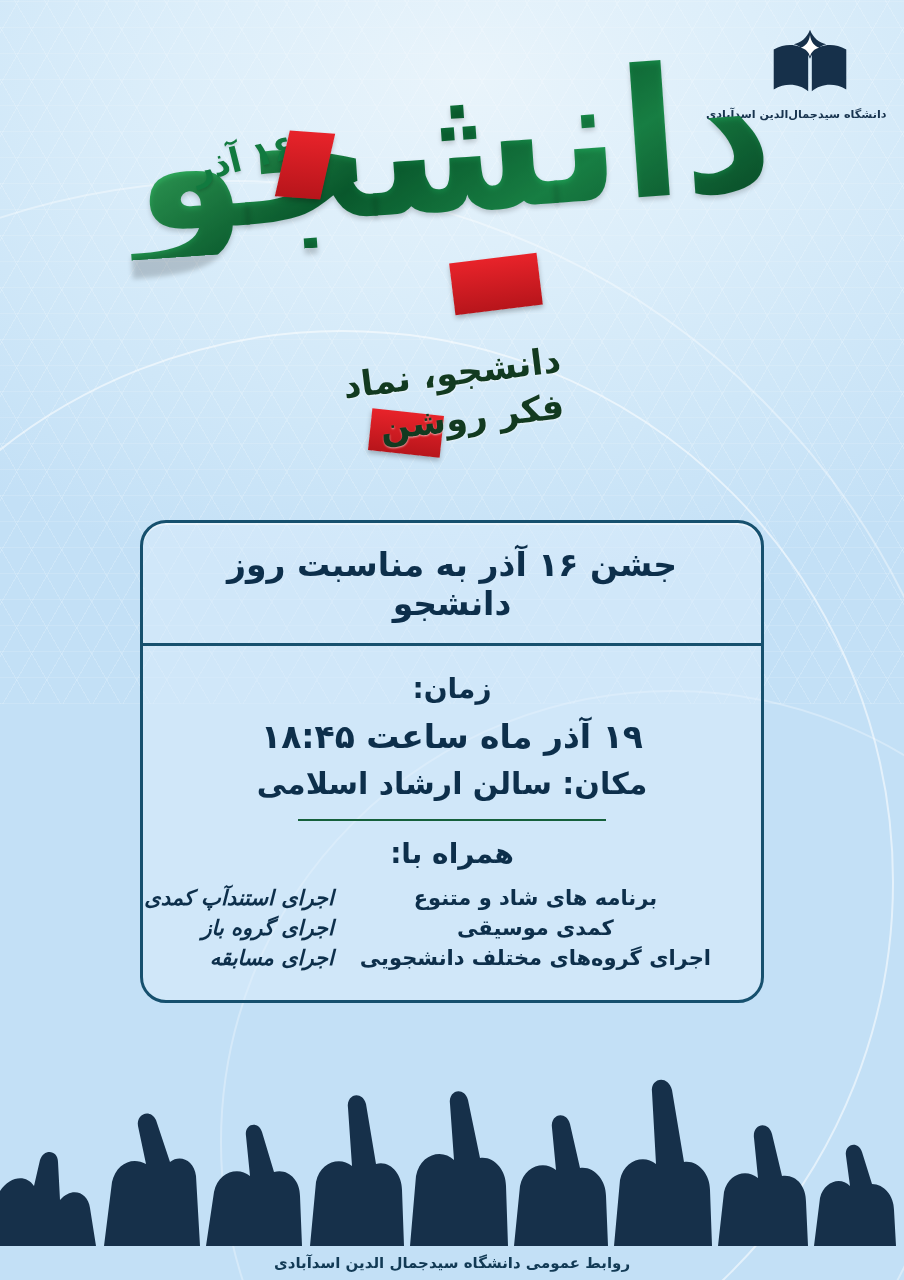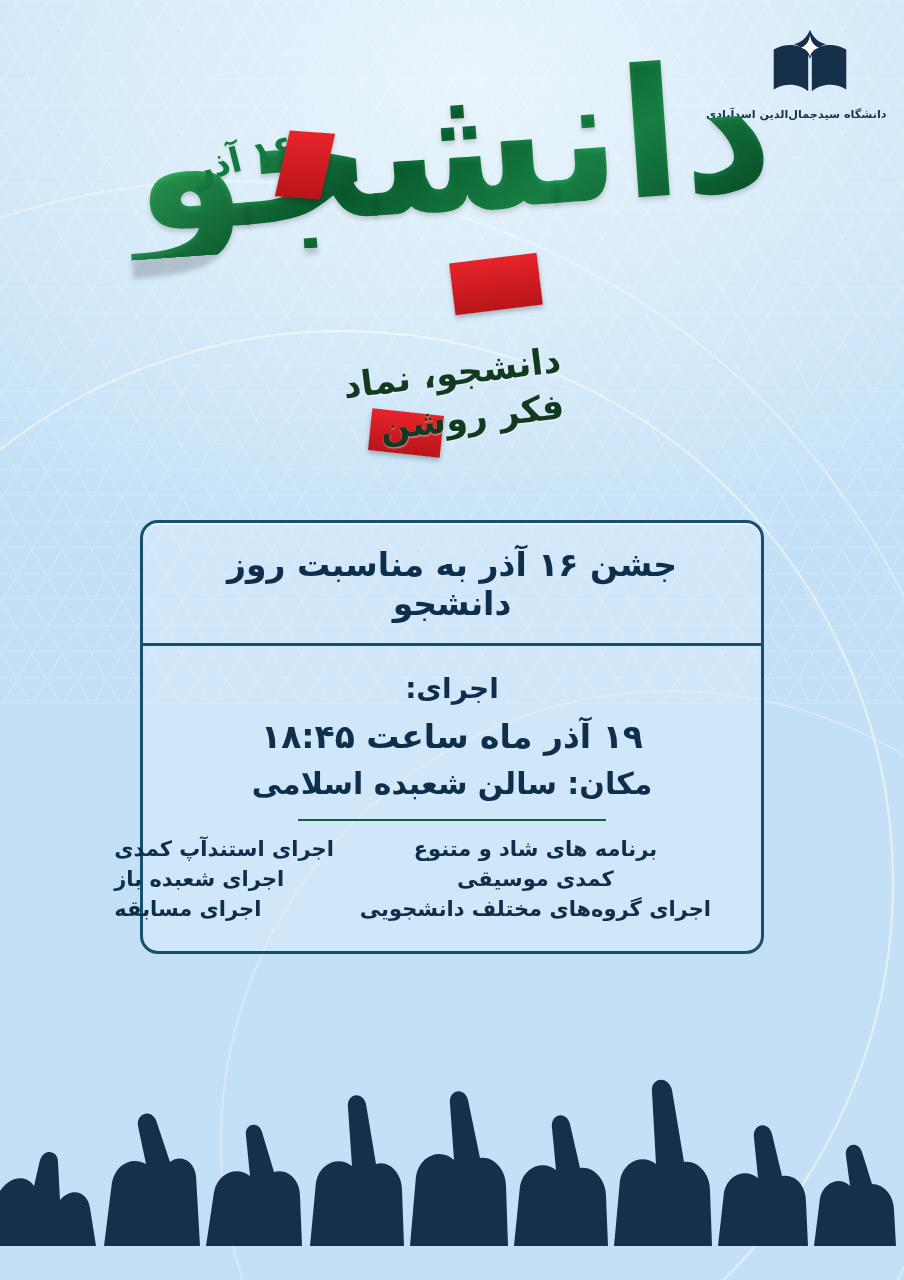--- a/index.html
+++ b/index.html
@@ -124,21 +124,21 @@
   }
   .calli-sub .line.l2 { margin-right: -40px; }
 
   
   .card {
     position: absolute;
     top: 520px;
     right: 140px;
     left: 140px;
     border: 3px solid #16506e;
-    border-radius: 18px;
+    border-radius: 26px;
     background: rgba(223, 240, 252, .45);
     box-shadow: 0 2px 0 rgba(255,255,255,.45) inset;
   }
   .card .title-box {
     border-bottom: 3px solid #16506e;
     padding: 22px 20px 20px;
     text-align: center;
   }
   .card .title-box .title {
     font-size: 33px;
@@ -187,21 +187,21 @@
     gap: 6px 26px;
     font-size: 21px;
     font-weight: bold;
     color: #0d2f4b;
     padding: 0 26px;
   }
   .features .f {
     text-align: center;
     white-space: nowrap;
   }
-  .features .f.left { text-align: left; }
+  .features .f.left { text-align: right; font-style: italic; }
 
   
   .crowd {
     position: absolute;
     bottom: 34px;
     right: 0;
     left: 0;
     height: 260px;
   }
   .crowd svg { display: block; width: 100%; height: 100%; }
@@ -251,29 +251,30 @@
   <div class="calli-sub">
     <span class="line l1">دانشجو، نماد</span>
     <span class="line l2">فکر روشن</span>
   </div>
 
   <div class="card">
     <div class="title-box">
       <div class="title">جشن ۱۶ آذر به مناسبت روز دانشجو</div>
     </div>
     <div class="body">
-      <div class="label-time">اجرای:</div>
+      <div class="label-time">زمان:</div>
       <div class="time-value">۱۹ آذر ماه ساعت ۱۸:۴۵</div>
-      <div class="place-line">مکان: سالن شعبده اسلامی</div>
+      <div class="place-line">مکان: سالن ارشاد اسلامی</div>
       <div class="divider"></div>
+      <div class="label-with">همراه با:</div>
       <div class="features">
         <div class="f">برنامه های شاد و متنوع</div>
         <div class="f left">اجرای استندآپ کمدی</div>
         <div class="f">کمدی موسیقی</div>
-        <div class="f left">اجرای شعبده باز</div>
+        <div class="f left">اجرای گروه باز</div>
         <div class="f">اجرای گروه‌های مختلف دانشجویی</div>
         <div class="f left">اجرای مسابقه</div>
       </div>
     </div>
   </div>
 
   <div class="crowd">
     <svg viewBox="0 0 904 260" preserveAspectRatio="none" aria-hidden="true">
       <g fill="#16304a">
         <path d="M0 260 L0 205 C10 190 26 188 34 200 L40 174 C44 162 58 164 58 176 L60 214 C72 200 88 206 90 222 L96 260 Z"></path>
@@ -282,13 +283,14 @@
         <path d="M310 260 L316 196 C320 176 340 170 352 180 L348 122 C346 108 362 104 366 118 L376 178 C390 174 402 188 402 204 L404 260 Z"></path>
         <path d="M410 260 L416 190 C420 168 442 162 454 174 L450 118 C448 104 464 100 468 114 L480 172 C494 170 506 184 506 200 L508 260 Z"></path>
         <path d="M514 260 L520 200 C524 180 544 174 556 184 L552 142 C550 128 566 124 570 138 L580 182 C594 180 606 194 606 210 L608 260 Z"></path>
         <path d="M614 260 L620 194 C624 174 644 168 656 178 L652 106 C650 92 668 88 672 104 L684 176 C698 174 710 188 710 204 L712 260 Z"></path>
         <path d="M718 260 L724 206 C728 188 746 182 758 192 L754 152 C752 138 768 134 772 148 L782 190 C796 188 806 200 806 216 L808 260 Z"></path>
         <path d="M814 260 L820 212 C824 196 840 190 850 200 L846 170 C844 158 858 154 862 166 L872 198 C884 198 894 210 894 224 L896 260 Z"></path>
       </g>
     </svg>
   </div>
 
+  <div class="footer">روابط عمومی دانشگاه سیدجمال الدین اسدآبادی</div>
 </div>
 
 </body></html>

